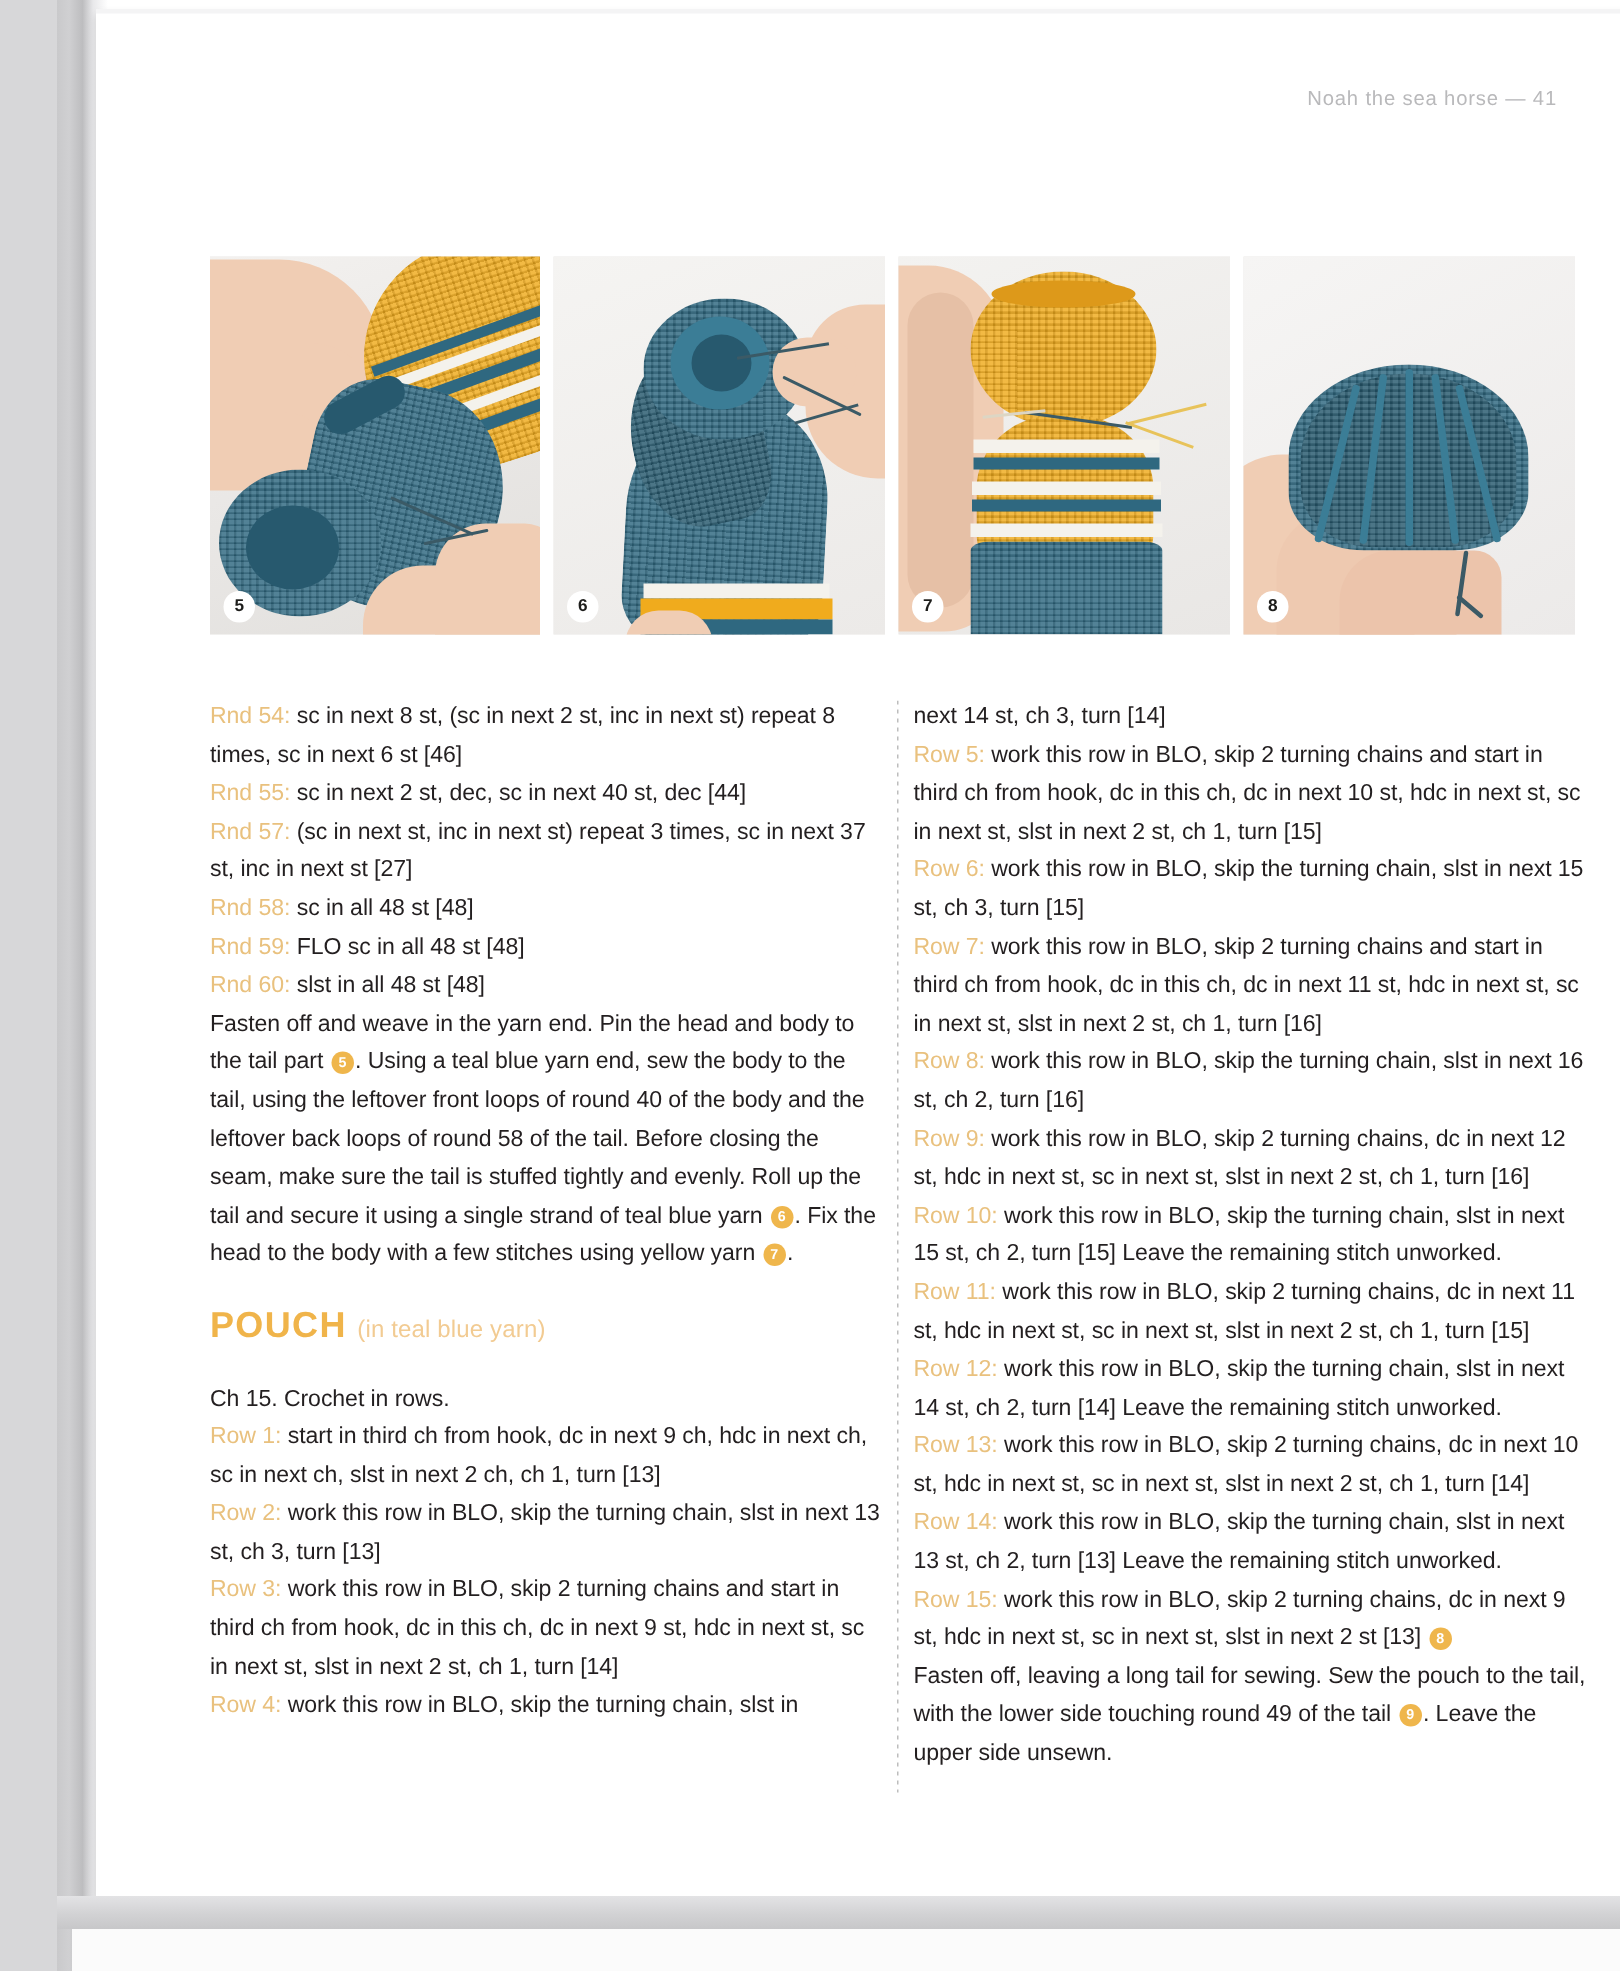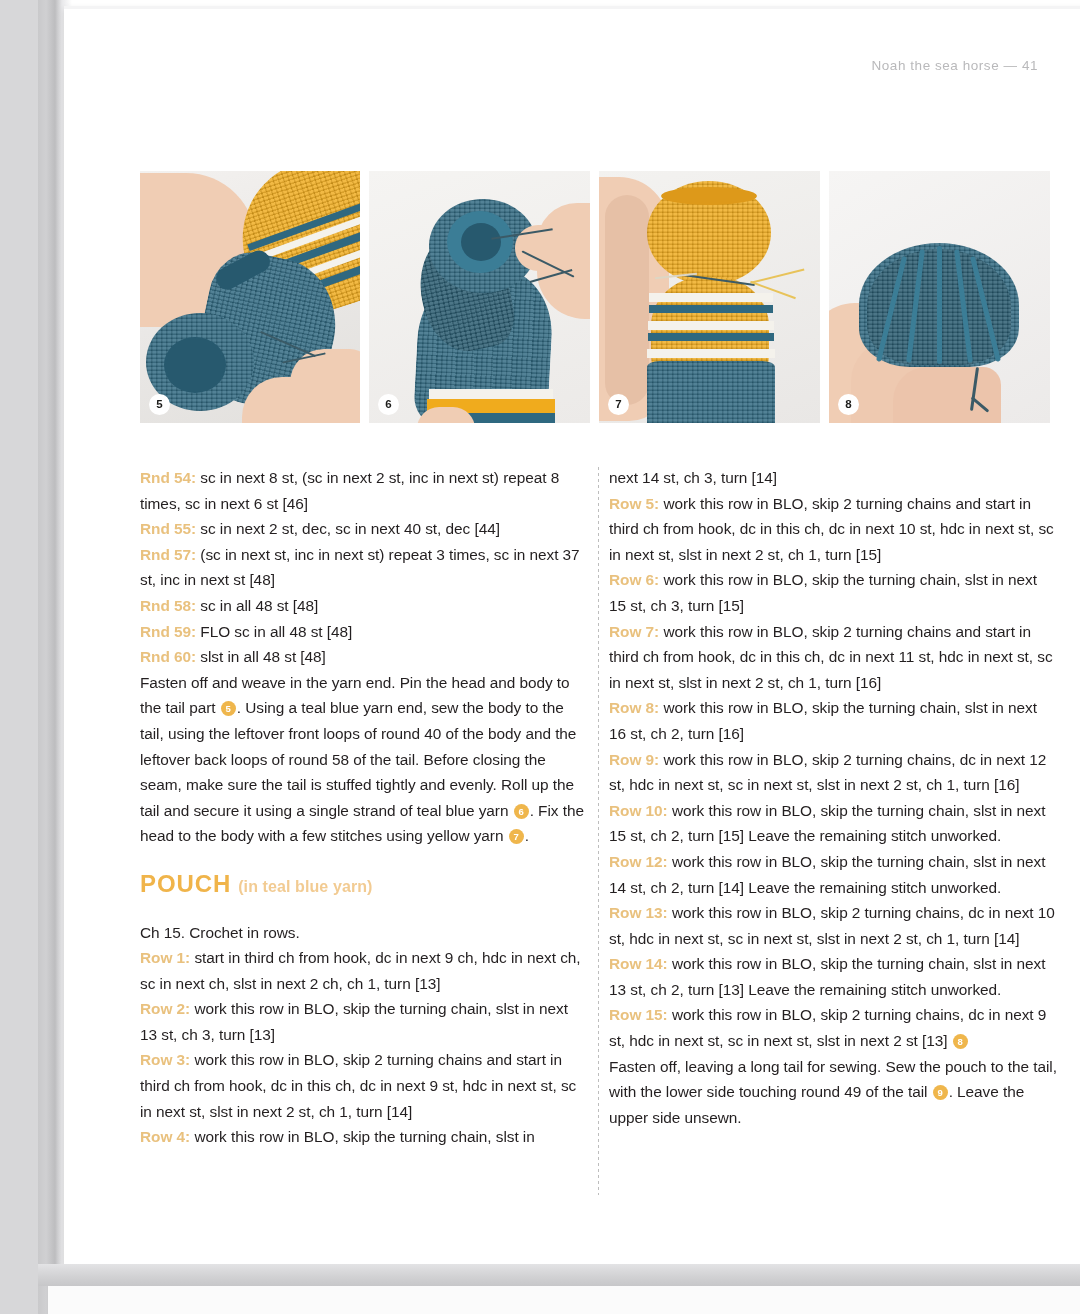--- a/index.html
+++ b/index.html
@@ -143,21 +143,21 @@
   #col-divider {
     position: absolute;
     left: 458px;
     top: 2px;
     width: 1px;
     height: 728px;
     background-image: linear-gradient(to bottom, #bdbdbd 0 3px, transparent 3px 6px);
     background-size: 1px 6px;
   }
 
-  .lbl { color: #e9c17e; font-weight: 700; }
+  .lbl { color: #e9c17e; font-weight: 400; }
   p.para { margin: 0; }
 
   
   .inline-badge {
     display: inline-block;
     width: 15px; height: 15px;
     border-radius: 50%;
     background: #efb64c;
     color: #ffffff;
     font-size: 9.5px;
@@ -175,21 +175,21 @@
   }
   .section-head .title {
     color: #f0b44a;
     font-size: 24px;
     font-weight: 700;
     letter-spacing: 0.9px;
   }
   .section-head .sub {
     color: #f2cb92;
     font-size: 16px;
-    font-weight: 700;
+    font-weight: 400;
     letter-spacing: 0.1px;
     margin-left: 7px;
   }
 </style>
 </head>
 <body>
 
 <div id="page-wrap">
   <div id="sheet">
 
@@ -304,21 +304,21 @@
 
     </div>
 
     <div id="columns">
       <div id="col-divider"></div>
 
       <div class="col" id="col-left">
 
         <p class="para"><span class="lbl">Rnd 54:</span><span> sc in next 8 st, (sc in next 2 st, inc in next st) repeat 8 times, sc in next 6 st [46]</span></p>
         <p class="para"><span class="lbl">Rnd 55:</span><span> sc in next 2 st, dec, sc in next 40 st, dec [44]</span></p>
-        <p class="para"><span class="lbl">Rnd 57:</span><span> (sc in next st, inc in next st) repeat 3 times, sc in next 37 st, inc in next st [48]</span></p>
+        <p class="para"><span class="lbl">Rnd 57:</span><span> (sc in next st, inc in next st) repeat 3 times, sc in next 37 st, inc in next st [27]</span></p>
         <p class="para"><span class="lbl">Rnd 58:</span><span> sc in all 48 st [48]</span></p>
         <p class="para"><span class="lbl">Rnd 59:</span><span> FLO sc in all 48 st [48]</span></p>
         <p class="para"><span class="lbl">Rnd 60:</span><span> slst in all 48 st [48]</span></p>
 
         <p class="para"><span>Fasten off and weave in the yarn end. Pin the head and body to the tail part </span><span class="inline-badge">5</span><span>. Using a teal blue yarn end, sew the body to the tail, using the leftover front loops of round 40 of the body and the leftover back loops of round 58 of the tail. Before closing the seam, make sure the tail is stuffed tightly and evenly. Roll up the tail and secure it using a single strand of teal blue yarn </span><span class="inline-badge">6</span><span>. Fix the head to the body with a few stitches using yellow yarn </span><span class="inline-badge">7</span><span>.</span></p>
 
         <div class="section-head">
           <span class="title">POUCH</span><span class="sub">(in teal blue yarn)</span>
         </div>
 
@@ -334,20 +334,21 @@
       <div class="col" id="col-right">
 
         <p class="para">next 14 st, ch 3, turn [14]</p>
 
         <p class="para"><span class="lbl">Row 5:</span><span> work this row in BLO, skip 2 turning chains and start in third ch from hook, dc in this ch, dc in next 10 st, hdc in next st, sc in next st, slst in next 2 st, ch 1, turn [15]</span></p>
         <p class="para"><span class="lbl">Row 6:</span><span> work this row in BLO, skip the turning chain, slst in next 15 st, ch 3, turn [15]</span></p>
         <p class="para"><span class="lbl">Row 7:</span><span> work this row in BLO, skip 2 turning chains and start in third ch from hook, dc in this ch, dc in next 11 st, hdc in next st, sc in next st, slst in next 2 st, ch 1, turn [16]</span></p>
         <p class="para"><span class="lbl">Row 8:</span><span> work this row in BLO, skip the turning chain, slst in next 16 st, ch 2, turn [16]</span></p>
         <p class="para"><span class="lbl">Row 9:</span><span> work this row in BLO, skip 2 turning chains, dc in next 12 st, hdc in next st, sc in next st, slst in next 2 st, ch 1, turn [16]</span></p>
         <p class="para"><span class="lbl">Row 10:</span><span> work this row in BLO, skip the turning chain, slst in next 15 st, ch 2, turn [15] Leave the remaining stitch unworked.</span></p>
+        <p class="para"><span class="lbl">Row 11:</span><span> work this row in BLO, skip 2 turning chains, dc in next 11 st, hdc in next st, sc in next st, slst in next 2 st, ch 1, turn [15]</span></p>
         <p class="para"><span class="lbl">Row 12:</span><span> work this row in BLO, skip the turning chain, slst in next 14 st, ch 2, turn [14] Leave the remaining stitch unworked.</span></p>
         <p class="para"><span class="lbl">Row 13:</span><span> work this row in BLO, skip 2 turning chains, dc in next 10 st, hdc in next st, sc in next st, slst in next 2 st, ch 1, turn [14]</span></p>
         <p class="para"><span class="lbl">Row 14:</span><span> work this row in BLO, skip the turning chain, slst in next 13 st, ch 2, turn [13] Leave the remaining stitch unworked.</span></p>
 
         <p class="para"><span class="lbl">Row 15:</span><span> work this row in BLO, skip 2 turning chains, dc in next 9 st, hdc in next st, sc in next st, slst in next 2 st [13] </span><span class="inline-badge">8</span></p>
 
         <p class="para"><span>Fasten off, leaving a long tail for sewing. Sew the pouch to the tail, with the lower side touching round 49 of the tail </span><span class="inline-badge">9</span><span>. Leave the upper side unsewn.</span></p>
 
       </div>
     </div>

